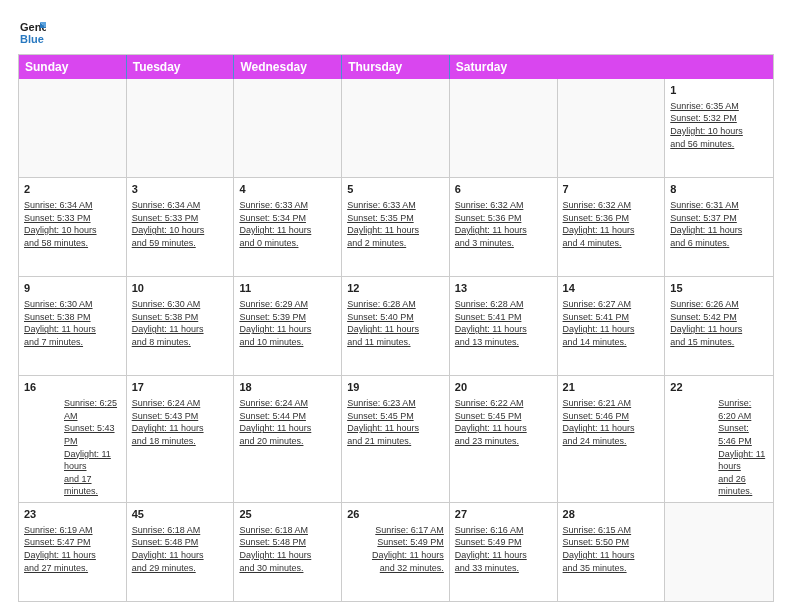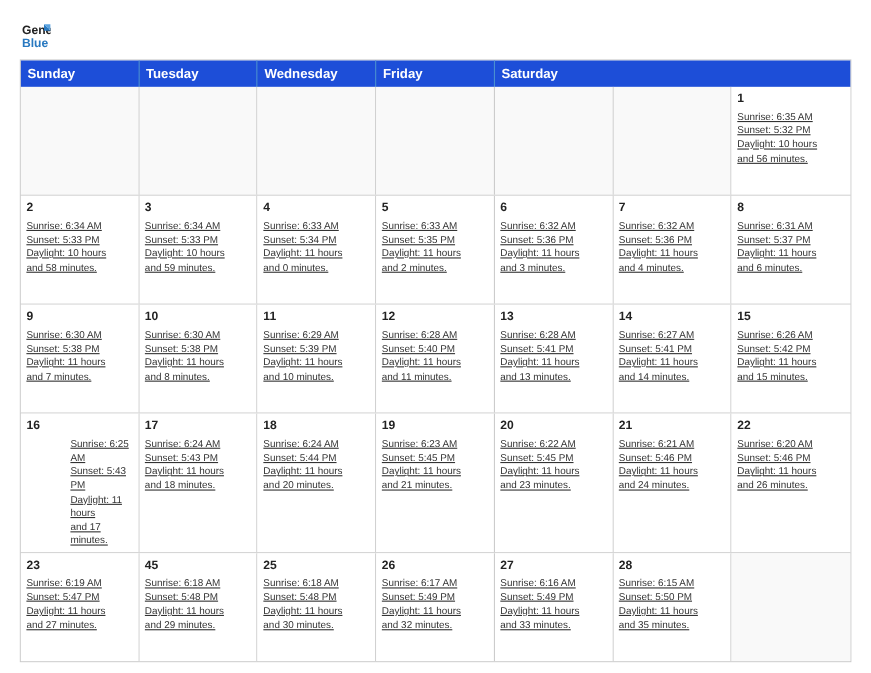--- a/index.html
+++ b/index.html
@@ -47,21 +47,21 @@
     }
     .calendar {
       flex: 1;
       display: flex;
       flex-direction: column;
       border: 1px solid #ccc;
     }
     .cal-header {
       display: grid;
       grid-template-columns: repeat(7, 1fr);
-      background: #1d4ed8;
+      background: #d946ef;
     }
     .cal-header-cell {
       color: #fff;
       font-size: 12px;
       font-weight: bold;
       padding: 5px 6px;
       border-right: 1px solid #4a8fd0;
     }
     .cal-header-cell:last-child { border-right: none; }
     .cal-body {
@@ -121,21 +121,21 @@
       <div class="main-title"></div>
       <div class="subtitle"></div>
     </div>
   </div>
 
   <div class="calendar">
     <div class="cal-header" id="cal-header">
         <div class="cal-header-cell">Sunday</div>
         <div class="cal-header-cell">Tuesday</div>
         <div class="cal-header-cell">Wednesday</div>
-        <div class="cal-header-cell">Friday</div>
+        <div class="cal-header-cell">Thursday</div>
         <div class="cal-header-cell">Saturday</div>
       </div>
     <div class="cal-body" id="cal-body">
         <div class="cal-row">
           <div class="cal-cell empty"></div>
           <div class="cal-cell empty"></div>
           <div class="cal-cell empty"></div>
           <div class="cal-cell empty"></div>
           <div class="cal-cell empty"></div>
           <div class="cal-cell empty"></div>
@@ -287,21 +287,21 @@
           </div>
           <div class="cal-cell">
             <span class="day-num">21</span>
             <div class="cal-cell-text" style="white-space: pre-line;">Sunrise: 6:21 AM
 Sunset: 5:46 PM
 Daylight: 11 hours
 and 24 minutes.</div>
           </div>
           <div class="cal-cell">
             <span class="day-num">22</span>
-            <div class="cal-cell-text" style="white-space: pre-line;">Sunrise: 6:20 AM
+            <div class="cal-cell-text" style="white-space: pre-line; margin-left: 48px;">Sunrise: 6:20 AM
 Sunset: 5:46 PM
 Daylight: 11 hours
 and 26 minutes.</div>
           </div>
         </div>
         <div class="cal-row">
           <div class="cal-cell">
             <span class="day-num">23</span>
             <div class="cal-cell-text" style="white-space: pre-line;">Sunrise: 6:19 AM
 Sunset: 5:47 PM
@@ -317,21 +317,21 @@
           </div>
           <div class="cal-cell">
             <span class="day-num">25</span>
             <div class="cal-cell-text" style="white-space: pre-line;">Sunrise: 6:18 AM
 Sunset: 5:48 PM
 Daylight: 11 hours
 and 30 minutes.</div>
           </div>
           <div class="cal-cell">
             <span class="day-num">26</span>
-            <div class="cal-cell-text" style="white-space: pre-line;">Sunrise: 6:17 AM
+            <div class="cal-cell-text" style="white-space: pre-line; text-align: right;">Sunrise: 6:17 AM
 Sunset: 5:49 PM
 Daylight: 11 hours
 and 32 minutes.</div>
           </div>
           <div class="cal-cell">
             <span class="day-num">27</span>
             <div class="cal-cell-text" style="white-space: pre-line;">Sunrise: 6:16 AM
 Sunset: 5:49 PM
 Daylight: 11 hours
 and 33 minutes.</div>

